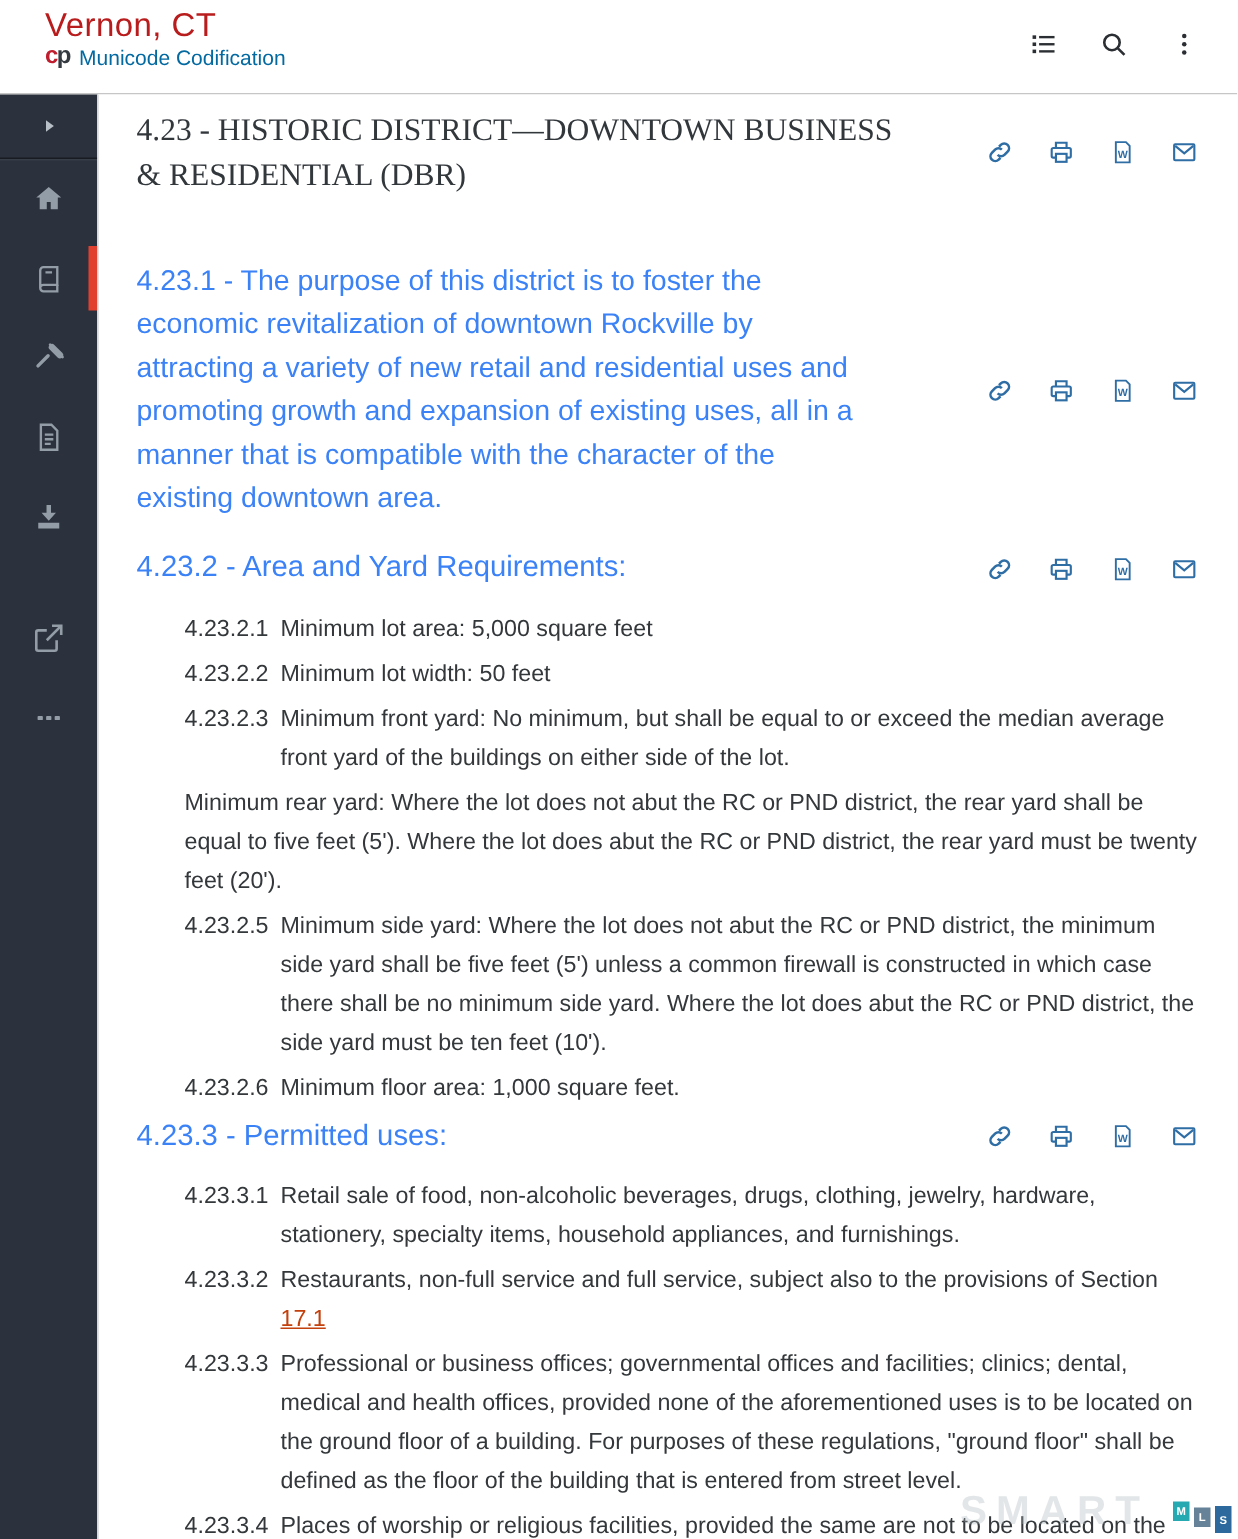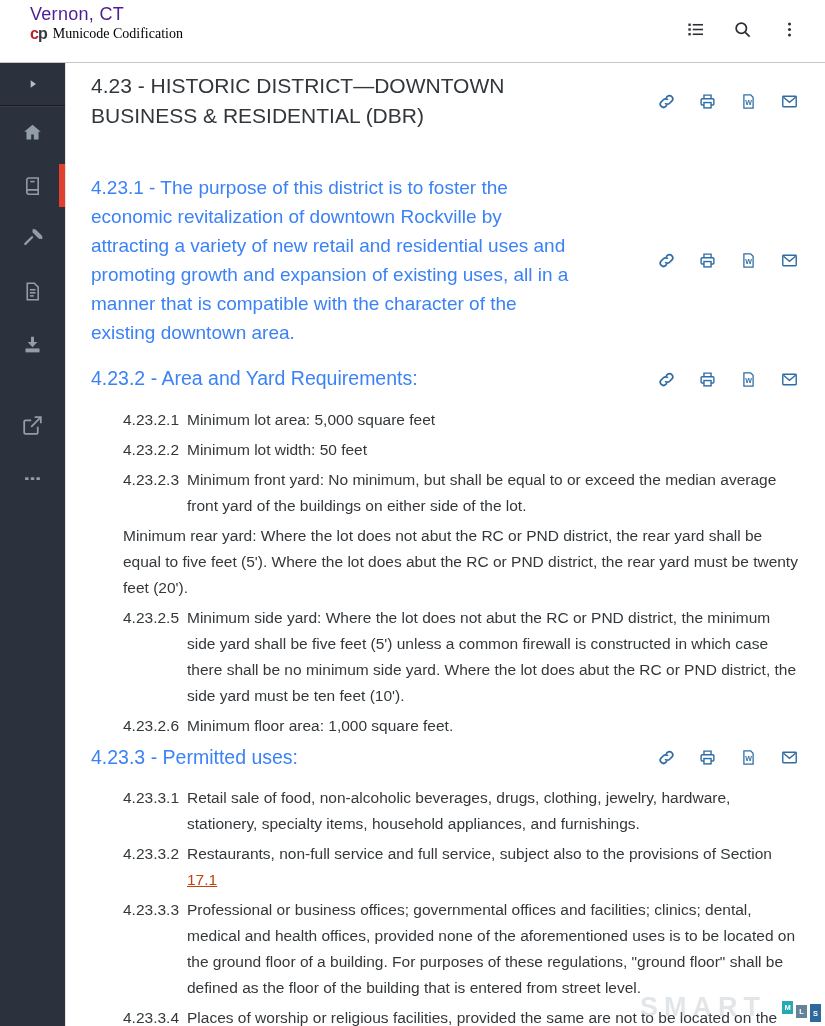--- a/index.html
+++ b/index.html
@@ -14,31 +14,31 @@
   
   .header {
     height: 62px;
     display: flex;
     justify-content: space-between;
     align-items: flex-start;
     padding: 4px 22px 0 30px;
   }
   .brand-title {
     margin: 0;
-    font-size: 18px;
+    font-size: 22px;
     font-weight: 400;
-    color: #4c1d95;
+    color: #b91c1c;
     letter-spacing: 0.3px;
     line-height: 1.15;
   }
   .brand-sub { display: flex; align-items: center; gap: 6px; margin-top: 1px; }
   .cp-logo { font-weight: 800; font-size: 16px; line-height: 1; letter-spacing: -1px; }
   .cp-c { color: #bf1e2e; }
   .cp-p { color: #343a40; }
-  .brand-product { font-size: 14px; color: #000000; font-family: Liberation Serif, serif; }
+  .brand-product { font-size: 14px; color: #0369a1; }
   .header-actions { display: flex; gap: 24px; padding-top: 14px; padding-right: 2px; }
   .icon-btn { background: none; border: 0; padding: 2px; color: #2b2f33; cursor: pointer; line-height: 0; }
   .icon-btn svg { width: 19px; height: 19px; }
 
   
   .page { display: flex; border-top: 1px solid #c6c6c6; height: 964px; }
 
   .sidebar {
     width: 65px;
     background: #2c323d;
@@ -79,20 +79,21 @@
 
   
   .sec-head { display: flex; justify-content: space-between; align-items: center; }
   .doc-h1 {
     margin: 0;
     font-size: 21px;
     line-height: 1.43;
     font-weight: 500;
     color: #32373c;
     width: 520px;
+    font-family: Liberation Serif, serif;
   }
   .sec-title {
     margin: 0;
     font-size: 19.5px;
     font-weight: 500;
     color: #3b82f6;
     line-height: 1.5;
   }
   .s1-title { width: 480px; font-size: 19px; line-height: 1.53; }
   .icon-row { display: flex; gap: 20px; color: #2f6da5; flex-shrink: 0; padding-left: 8px; }

